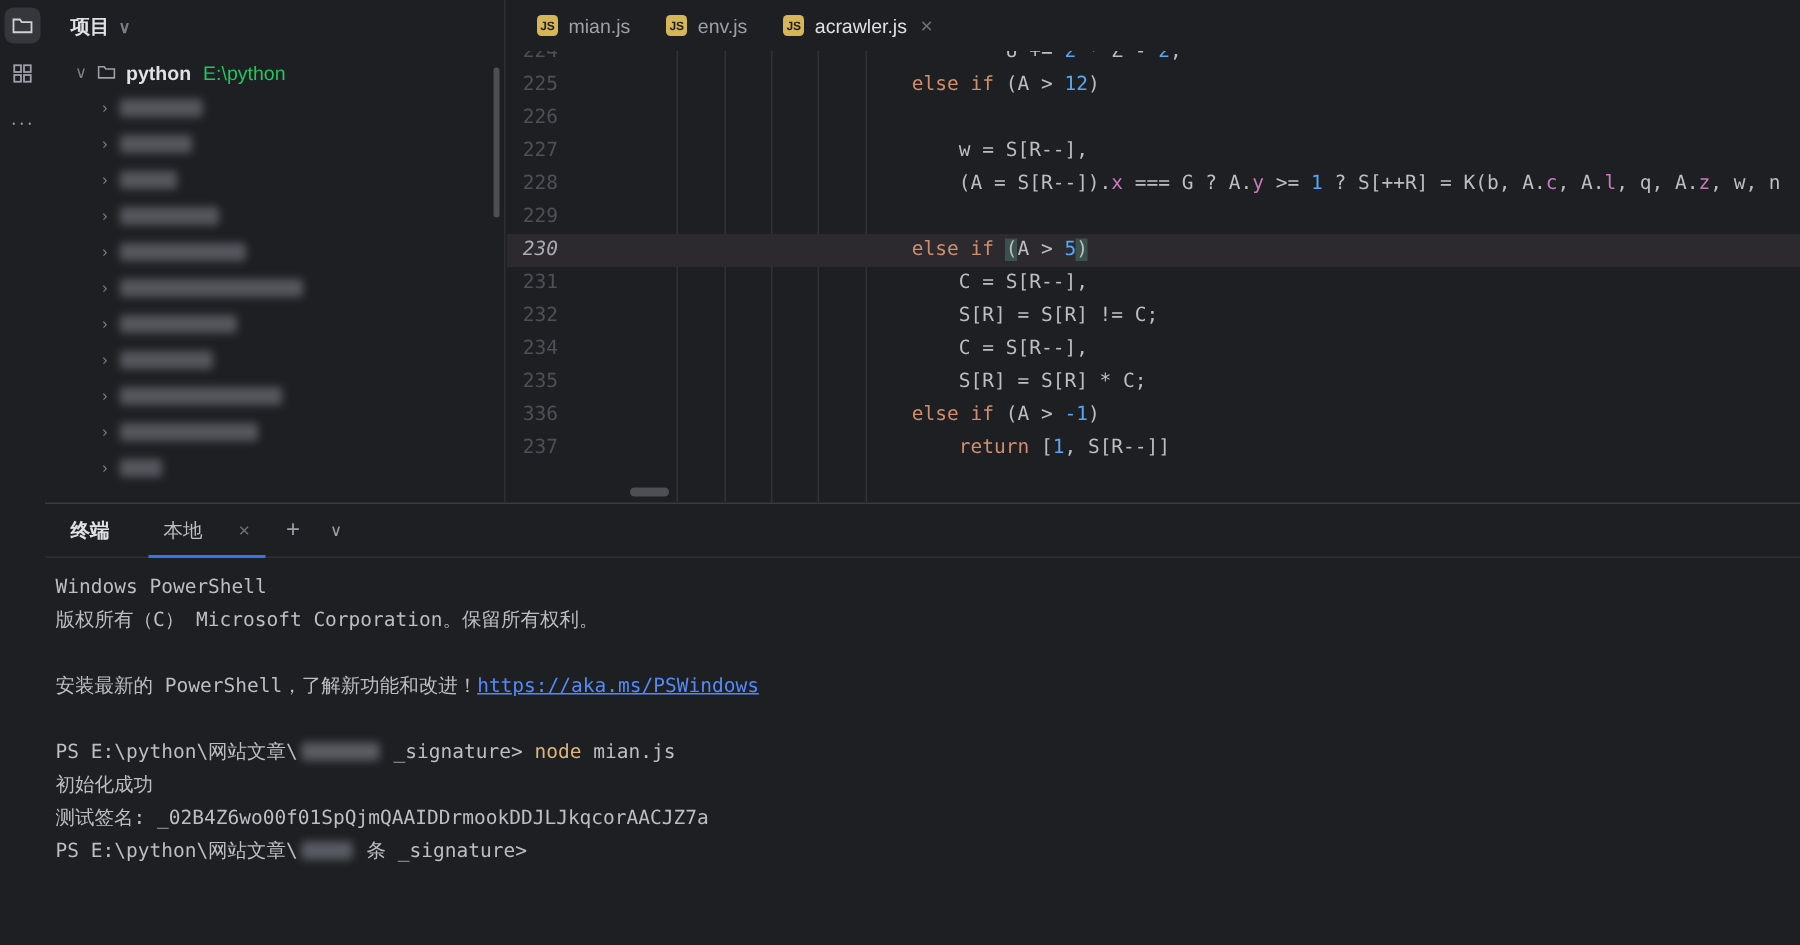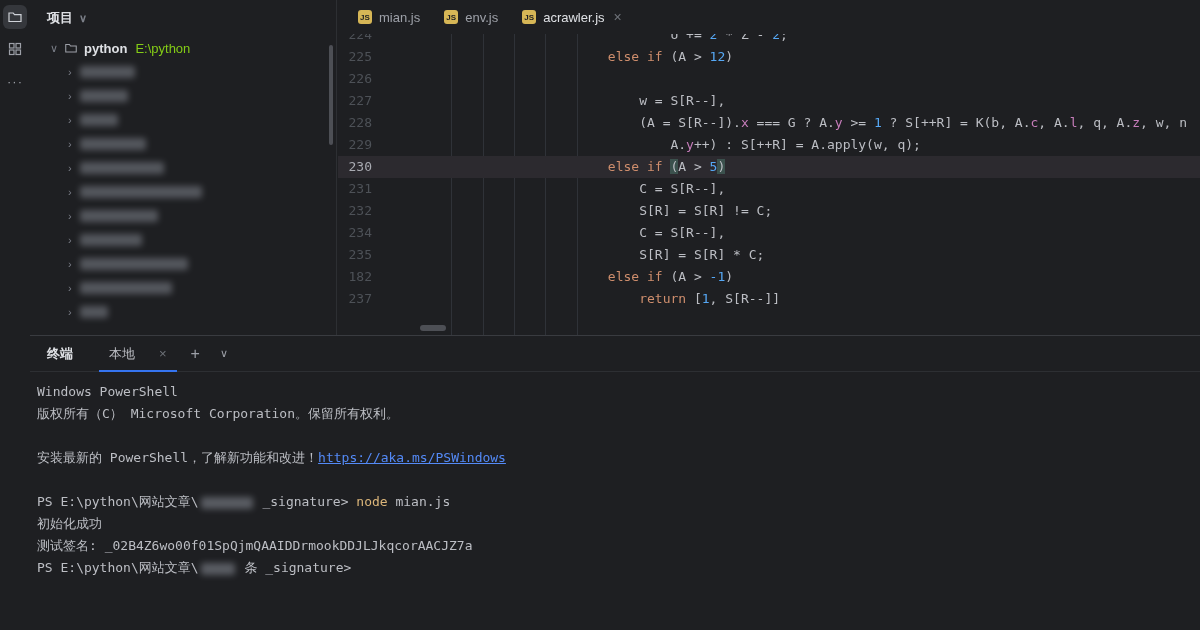--- a/index.html
+++ b/index.html
@@ -19,21 +19,21 @@
   .ab-more { font-size:13px; letter-spacing:1px; color:var(--text-dim,#9da0a8); }
 
   
   .project-panel { position:absolute; left:30px; top:0; width:307px; height:335px;
     border-right:1px solid #2d2f33; overflow:hidden; }
   .panel-header { height:36px; display:flex; align-items:center; gap:6px; padding-left:17px;
     color:var(--text-bright,#dfe1e5); font-weight:bold;text-align:center; }
   .chev { color:#7a7e87; font-size:11px; }
   .tree-root { height:24px; display:flex; align-items:center; gap:6px; padding-left:20px; }
   .tree-root .root-name { color:var(--text-bright,#dfe1e5); font-weight:bold; }
-  .tree-root .root-path { color:#84cc16; margin-left:2px; }
+  .tree-root .root-path { color:#22c55e; margin-left:2px; }
   .tree-row { height:24px; display:flex; align-items:center; gap:8px; padding-left:38px; }
   .redact { display:inline-block; height:12px; background:var(--redact,#8a8f98); opacity:.5;
     filter:blur(3px); border-radius:2px; }
   .vscroll { position:absolute; right:3px; top:45px; width:4px; height:100px;
     background:var(--scrollbar,#4d4f55); border-radius:2px; }
 
   
   .editor { position:absolute; left:338px; top:0; right:0; height:335px; overflow:hidden; }
   .tabbar { height:34px; display:flex; align-items:stretch; padding-left:8px; }
   .tab { display:flex; align-items:center; gap:7px; padding:0 12px; color:var(--text-dim,#9da0a8); cursor:default;justify-content:space-between; }
@@ -42,21 +42,21 @@
   .js-icon { width:14px; height:14px; border-radius:3px; background:var(--js-badge,#d6b656); color:#1e1f22;
     font-size:8px; font-weight:bold; display:flex; align-items:center; justify-content:center; flex:none; }
   .editor-body { position:absolute; top:34px; left:0; right:0; bottom:0; overflow:hidden;
     font-family:"DejaVu Sans Mono",monospace; font-size:13px; line-height:22px; }
   .guides { position:absolute; left:82px; top:0; bottom:0; }
   .guide { position:absolute; top:0; bottom:0; width:1px; background:var(--guide,#2f3238); }
   .lines { position:absolute; top:-10px; left:0; right:0; }
   .code-row { display:flex; height:22px; white-space:pre; }
   .code-row.current { background:var(--current-line,#2c2a2f); }
   .lnum { flex:none; width:34px; text-align:right; color:var(--line-number,#4d5157); }
-  .code-row.current .lnum { color:var(--line-number-active,#a9abb2); }
+  .code-row.current .lnum { color:var(--line-number-active,#a9abb2);font-style:italic; }
   .code { white-space:pre; padding-left:48px; }
   .tk-k { color:var(--keyword,#cf8e6d); }
   .tk-n { color:var(--number,#56a8f5); }
   .tk-p { color:var(--property,#c77dbb); }
   .tk-d { color:var(--code-text,#bcbec4); }
   .tk-b { color:var(--code-text,#bcbec4); background:var(--brace-match,#3b514d); }
   .hscroll { position:absolute; left:82px; bottom:4px; width:26px; height:6px;
     background:var(--scrollbar,#4d4f55); border-radius:3px; }
 
   
@@ -187,27 +187,27 @@
         <div class="guide" style="left: 12ch;"></div>
         <div class="guide" style="left: 16ch;"></div>
         <div class="guide" style="left: 20ch;"></div>
       </div>
     <div class="lines">
         <div class="code-row"><span class="lnum">224</span><span class="code">                                <span class="tk-d">U += </span><span class="tk-n">2</span><span class="tk-d"> * Z - </span><span class="tk-n">2</span><span class="tk-d">;</span></span></div>
         <div class="code-row"><span class="lnum">225</span><span class="code">                        <span class="tk-k">else if </span><span class="tk-d">(A &gt; </span><span class="tk-n">12</span><span class="tk-d">)</span></span></div>
         <div class="code-row"><span class="lnum">226</span></div>
         <div class="code-row"><span class="lnum">227</span><span class="code">                            <span class="tk-d">w = S[R--],</span></span></div>
         <div class="code-row"><span class="lnum">228</span><span class="code">                            <span class="tk-d">(A = S[R--]).</span><span class="tk-p">x</span><span class="tk-d"> === G ? A.</span><span class="tk-p">y</span><span class="tk-d"> &gt;= </span><span class="tk-n">1</span><span class="tk-d"> ? S[++R] = K(b, A.</span><span class="tk-p">c</span><span class="tk-d">, A.</span><span class="tk-p">l</span><span class="tk-d">, q, A.</span><span class="tk-p">z</span><span class="tk-d">, w, n</span></span></div>
-        <div class="code-row"><span class="lnum">229</span><span class="code">                                <span class="tk-d">A.</span><span class="tk-p">y</span><span class="tk-d">++) : S[++R] = A.apply(w, q);</span></span></div>
+        <div class="code-row"><span class="lnum">229</span></div>
         <div class="code-row current"><span class="lnum">230</span><span class="code">                        <span class="tk-k">else if </span><span class="tk-b">(</span><span class="tk-d">A &gt; </span><span class="tk-n">5</span><span class="tk-b">)</span></span></div>
         <div class="code-row"><span class="lnum">231</span><span class="code">                            <span class="tk-d">C = S[R--],</span></span></div>
         <div class="code-row"><span class="lnum">232</span><span class="code">                            <span class="tk-d">S[R] = S[R] != C;</span></span></div>
         <div class="code-row"><span class="lnum">234</span><span class="code">                            <span class="tk-d">C = S[R--],</span></span></div>
         <div class="code-row"><span class="lnum">235</span><span class="code">                            <span class="tk-d">S[R] = S[R] * C;</span></span></div>
-        <div class="code-row"><span class="lnum">182</span><span class="code">                        <span class="tk-k">else if </span><span class="tk-d">(A &gt; </span><span class="tk-n">-1</span><span class="tk-d">)</span></span></div>
+        <div class="code-row"><span class="lnum">336</span><span class="code">                        <span class="tk-k">else if </span><span class="tk-d">(A &gt; </span><span class="tk-n">-1</span><span class="tk-d">)</span></span></div>
         <div class="code-row"><span class="lnum">237</span><span class="code">                            <span class="tk-k">return </span><span class="tk-d">[</span><span class="tk-n">1</span><span class="tk-d">, S[R--]]</span></span></div>
       </div>
     <div class="hscroll"></div>
   </div>
 </div>
 
 <div class="terminal">
   <div class="term-header">
     <span class="term-title">终端</span>
     <div class="term-tab active">

